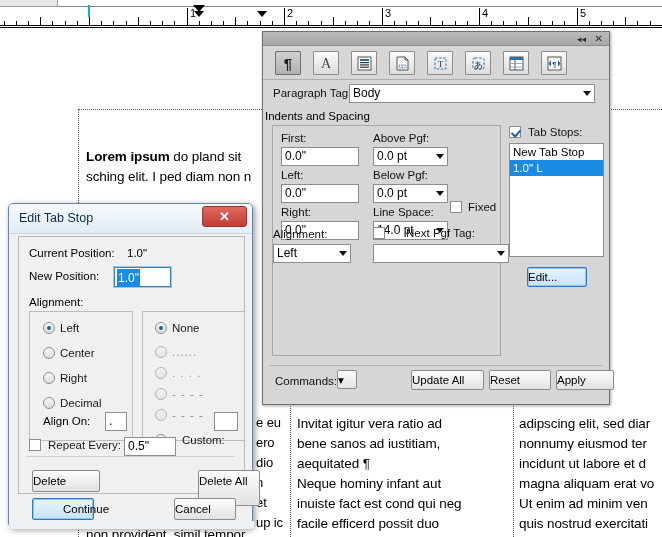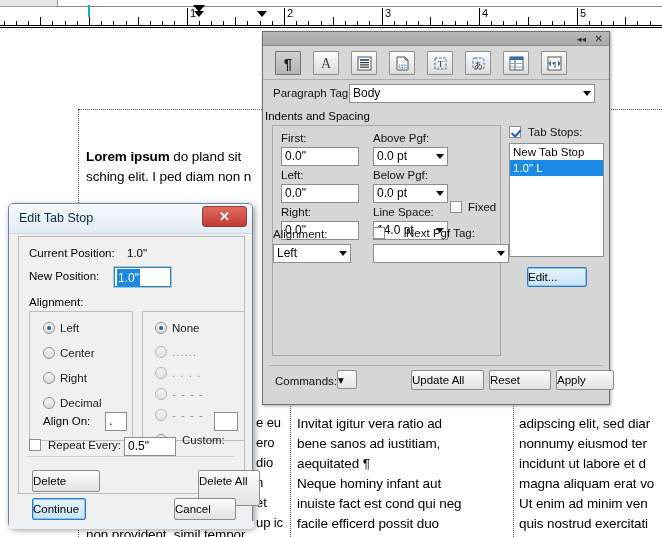--- a/index.html
+++ b/index.html
@@ -491,18 +491,18 @@
     <div style="position:absolute; left:20px; top:205px;">
       <span class="chk" id="repeat-chk"></span>
       <span class="rlabel" style="margin-left:4px;">Repeat Every:</span>
     </div>
     <div class="txtbox" style="position:absolute; left:115px; top:203px; width:52px;">0.5"</div>
 
     <div id="ets-hr"></div>
 
     <div class="btn" style="position:absolute; left:23px; top:236px; width:68px; height:22px; line-height:21px;">Delete</div>
     <div class="btn" style="position:absolute; left:165px; top:236px; width:62px; height:36px; line-height:21px;margin-left:24px;">Delete All</div>
-    <div class="btn focus" style="position:absolute; left:23px; top:264px; width:54px; height:22px; line-height:21px;">Continue</div>
+    <div class="btn focus" style="position:absolute; left:23px; top:264px; width:62px; height:22px; line-height:21px;padding-left:30px;">Continue</div>
     <div class="btn" style="position:absolute; left:165px; top:264px; width:62px; height:22px; line-height:21px;">Cancel</div>
 
     <div id="ets-bottom-strip"></div>
   </div>
 </div>
 
 </body></html>

